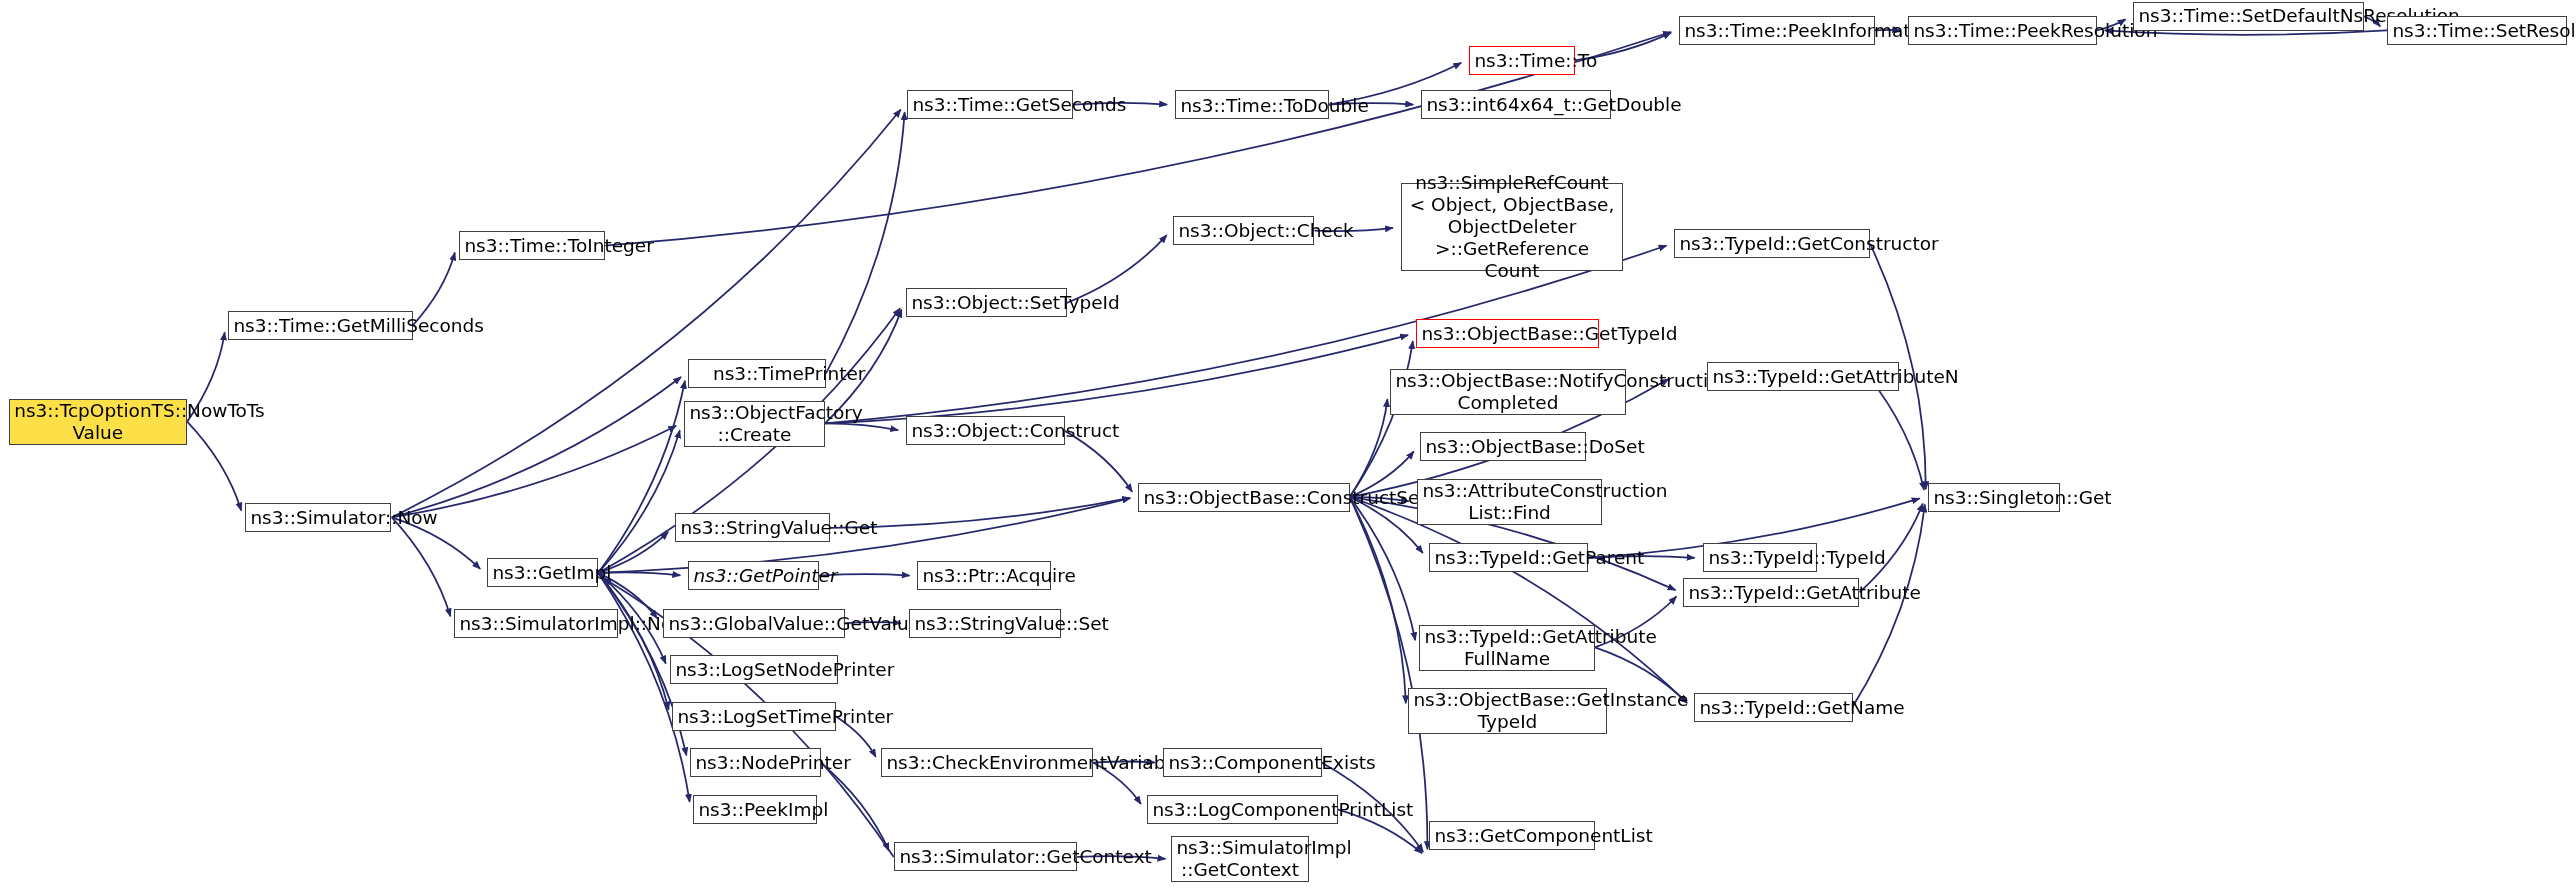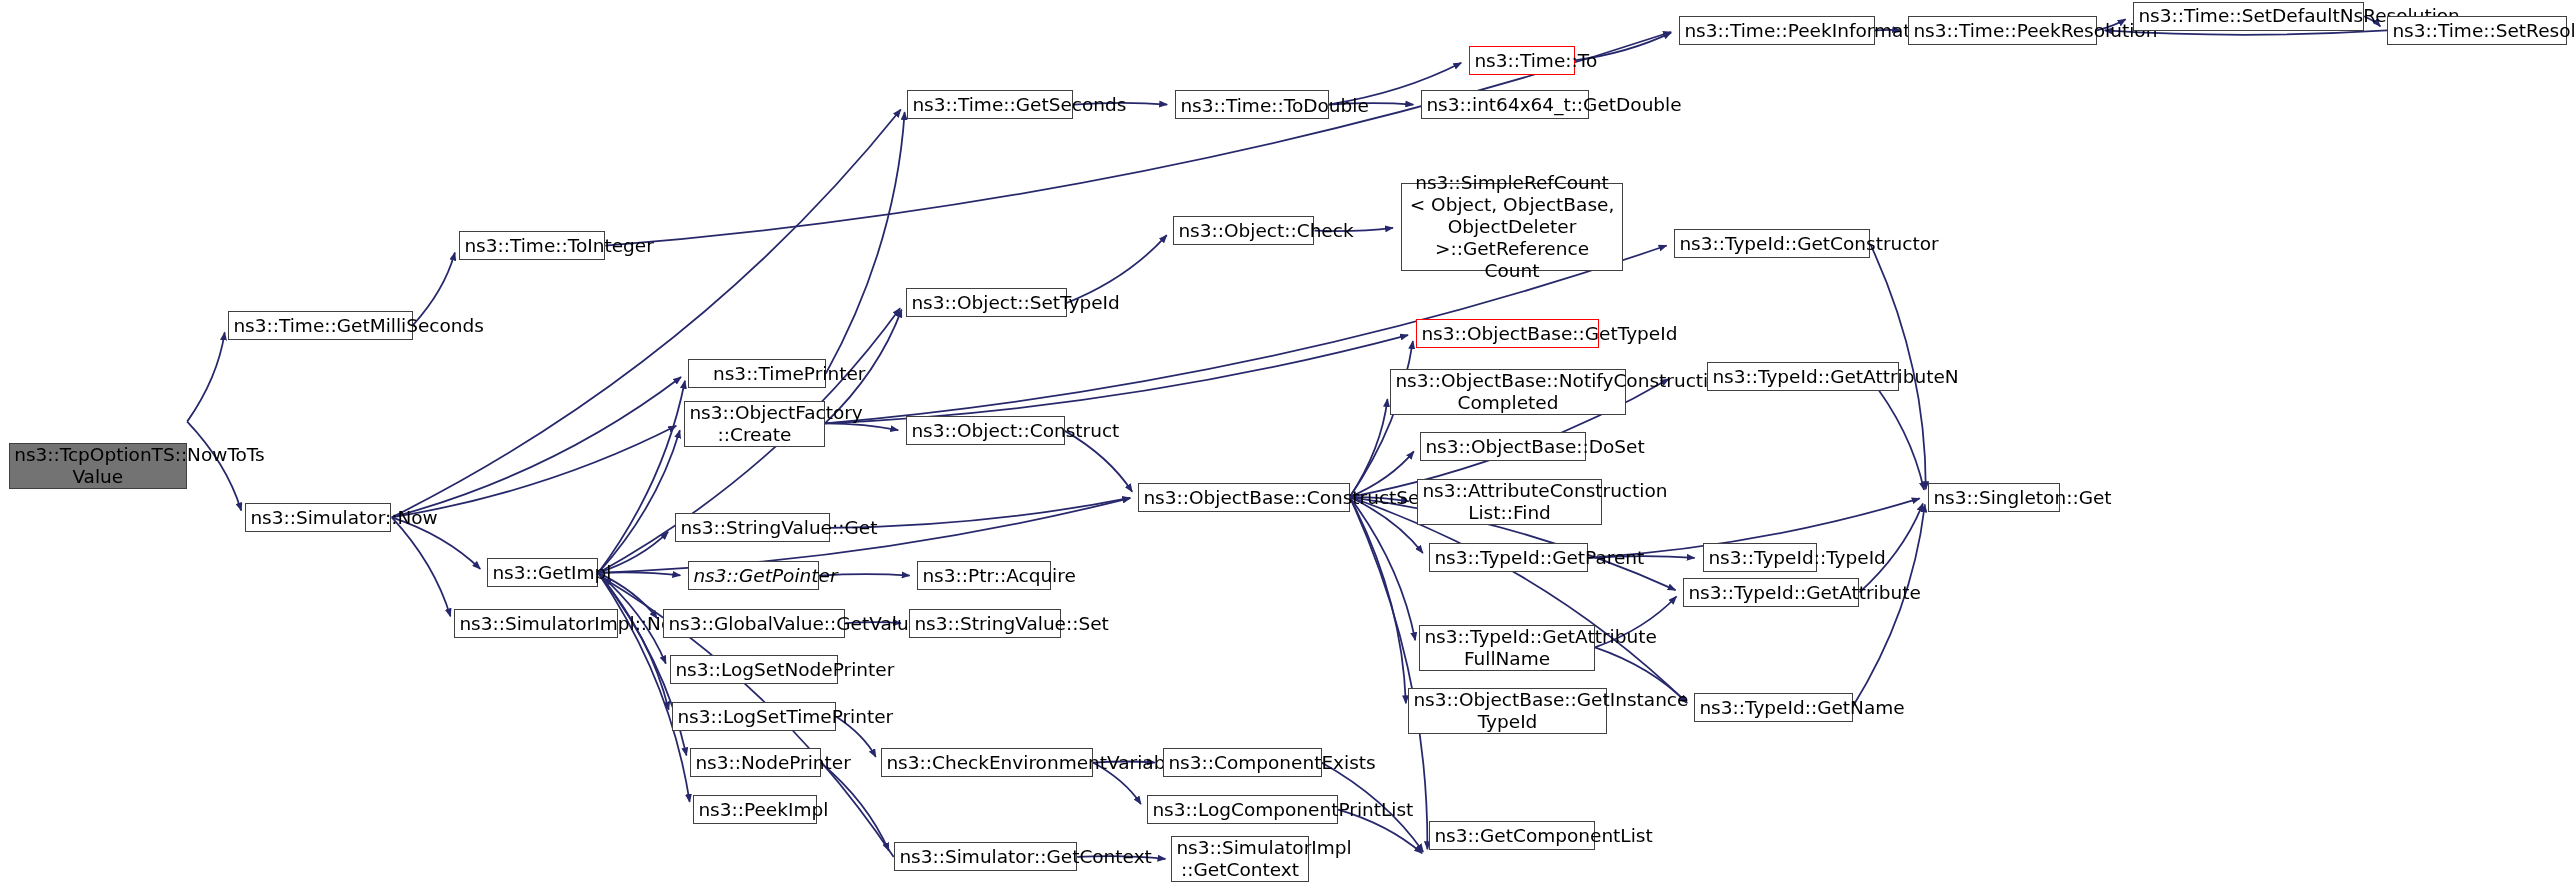--- a/index.html
+++ b/index.html
@@ -33,23 +33,22 @@
     align-items: center;
     justify-content: center;
     text-align: center;
     font-size: 18.5px;
     line-height: 1.18;
     white-space: pre-line;
     padding: 0.9px 4.4px;
     z-index: 5;
   }
   .node.root {
-    background: #737373;
+    background: #fde047;
     border: 1.8px solid #404040;
-    margin-top: 44px;
   }
   .node.highlight {
     border: 1.8px solid #ff0000;
   }
   .node-label {
     display: block;
     width: 100%;
     white-space: pre-line;
   }
 </style>
@@ -141,21 +140,21 @@
       <div class="node" style="left: 454px; top: 609px; width: 164px; height: 29px;"><span class="node-label">ns3::SimulatorImpl::Now</span></div>
       <div class="node" style="left: 487px; top: 558px; width: 111px; height: 29px;"><span class="node-label">ns3::GetImpl</span></div>
       <div class="node" style="left: 688px; top: 359px; width: 138px; height: 29px; padding-left: 24px;"><span class="node-label">ns3::TimePrinter</span></div>
       <div class="node" style="left: 684px; top: 401px; width: 141px; height: 46px;"><span class="node-label">ns3::ObjectFactory
 ::Create</span></div>
       <div class="node" style="left: 906px; top: 288px; width: 161px; height: 29px;"><span class="node-label">ns3::Object::SetTypeId</span></div>
       <div class="node" style="left: 1173px; top: 216px; width: 141px; height: 29px;"><span class="node-label">ns3::Object::Check</span></div>
       <div class="node" style="left: 907px; top: 90px; width: 166px; height: 29px;"><span class="node-label">ns3::Time::GetSeconds</span></div>
       <div class="node" style="left: 1175px; top: 90px; width: 154px; height: 29px; align-items: flex-end;"><span class="node-label">ns3::Time::ToDouble</span></div>
       <div class="node highlight" style="left: 1469px; top: 46px; width: 106px; height: 29px;"><span class="node-label">ns3::Time::To</span></div>
-      <div class="node" style="left: 1421px; top: 90px; width: 168px; height: 29px;"><span class="node-label">ns3::int64x64_t::GetDouble</span></div>
+      <div class="node" style="left: 1421px; top: 90px; width: 190px; height: 29px;"><span class="node-label">ns3::int64x64_t::GetDouble</span></div>
       <div class="node" style="left: 1679px; top: 16px; width: 196px; height: 29px;"><span class="node-label">ns3::Time::PeekInformation</span></div>
       <div class="node" style="left: 1908px; top: 16px; width: 189px; height: 29px;"><span class="node-label">ns3::Time::PeekResolution</span></div>
       <div class="node" style="left: 2133px; top: 1.8px; width: 231px; height: 29px;"><span class="node-label">ns3::Time::SetDefaultNsResolution</span></div>
       <div class="node" style="left: 2387px; top: 16px; width: 180px; height: 29px;"><span class="node-label">ns3::Time::SetResolution</span></div>
       <div class="node" style="left: 1401px; top: 183px; width: 222px; height: 88px;"><span class="node-label">ns3::SimpleRefCount
 &lt; Object, ObjectBase,
 ObjectDeleter &gt;::GetReference
 Count</span></div>
       <div class="node" style="left: 1674px; top: 229px; width: 196px; height: 29px;"><span class="node-label">ns3::TypeId::GetConstructor</span></div>
       <div class="node" style="left: 906px; top: 416px; width: 159px; height: 29px;"><span class="node-label">ns3::Object::Construct</span></div>

